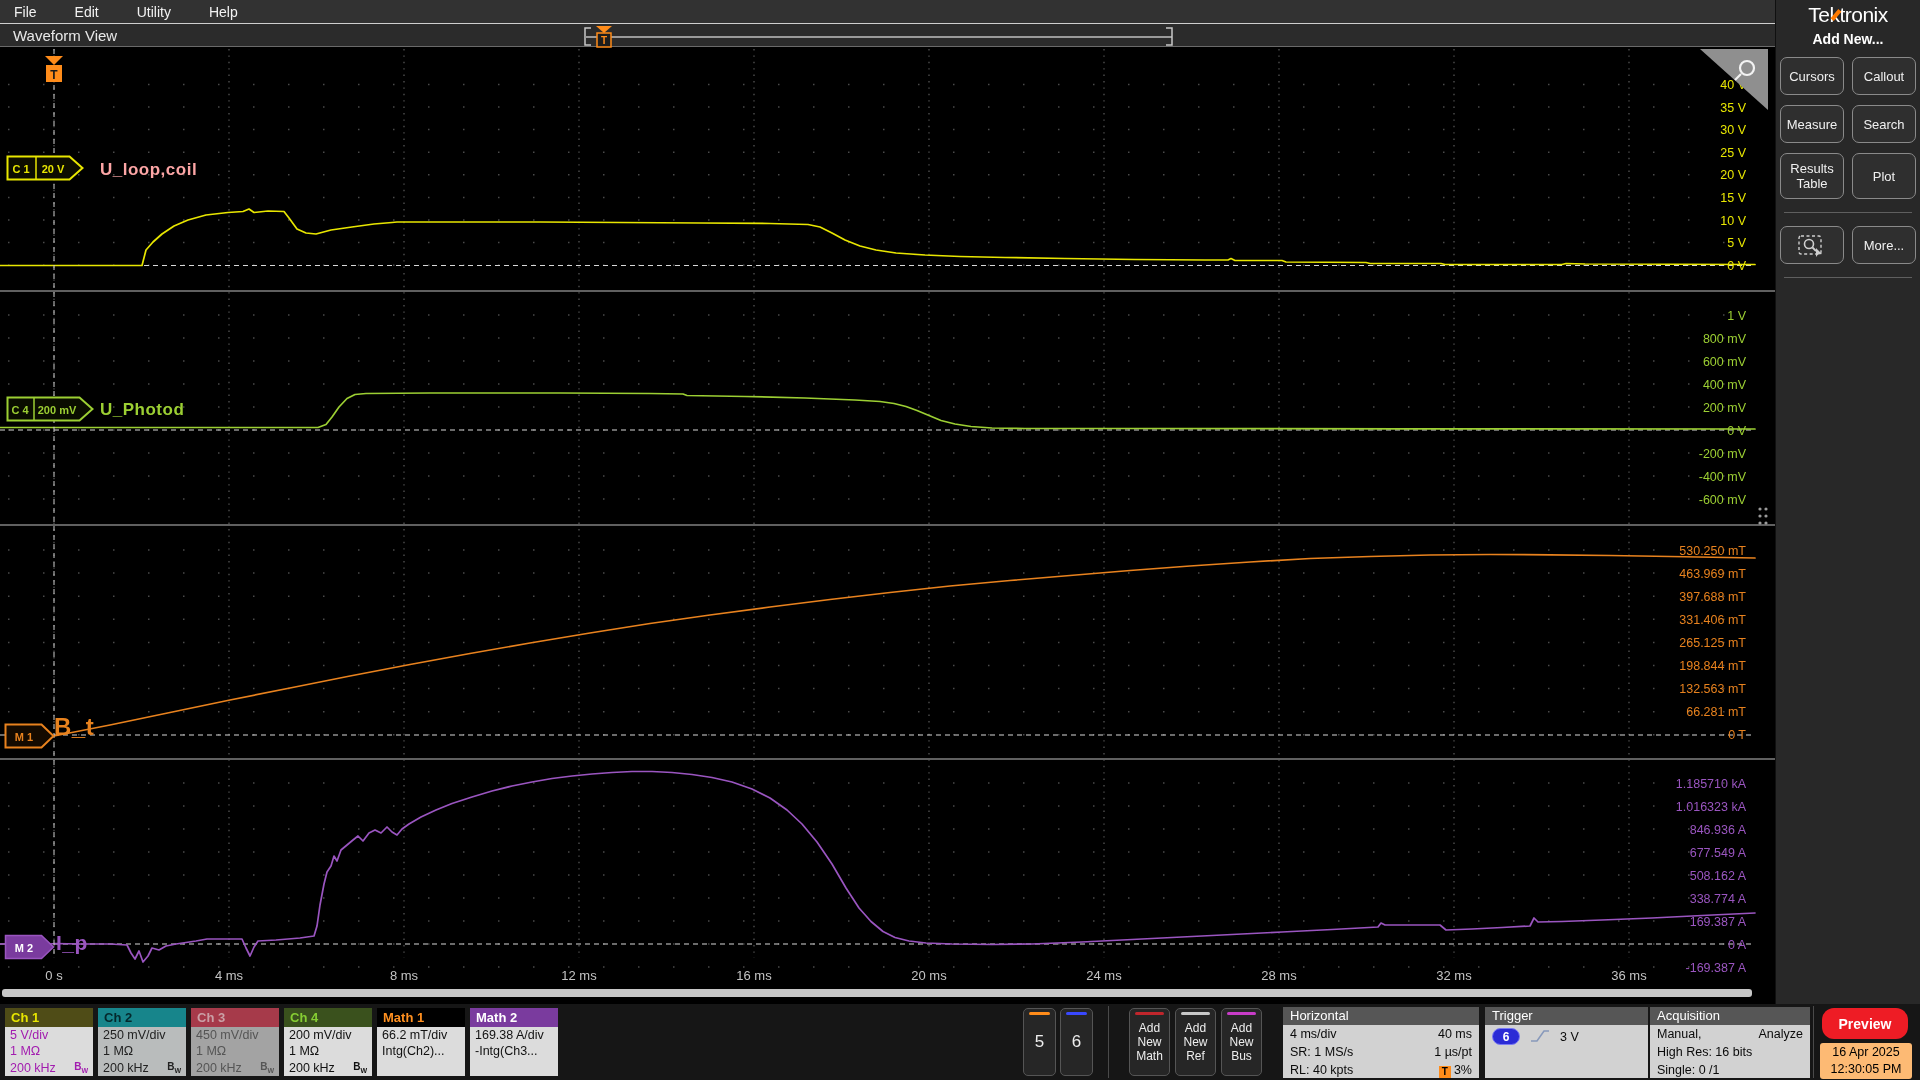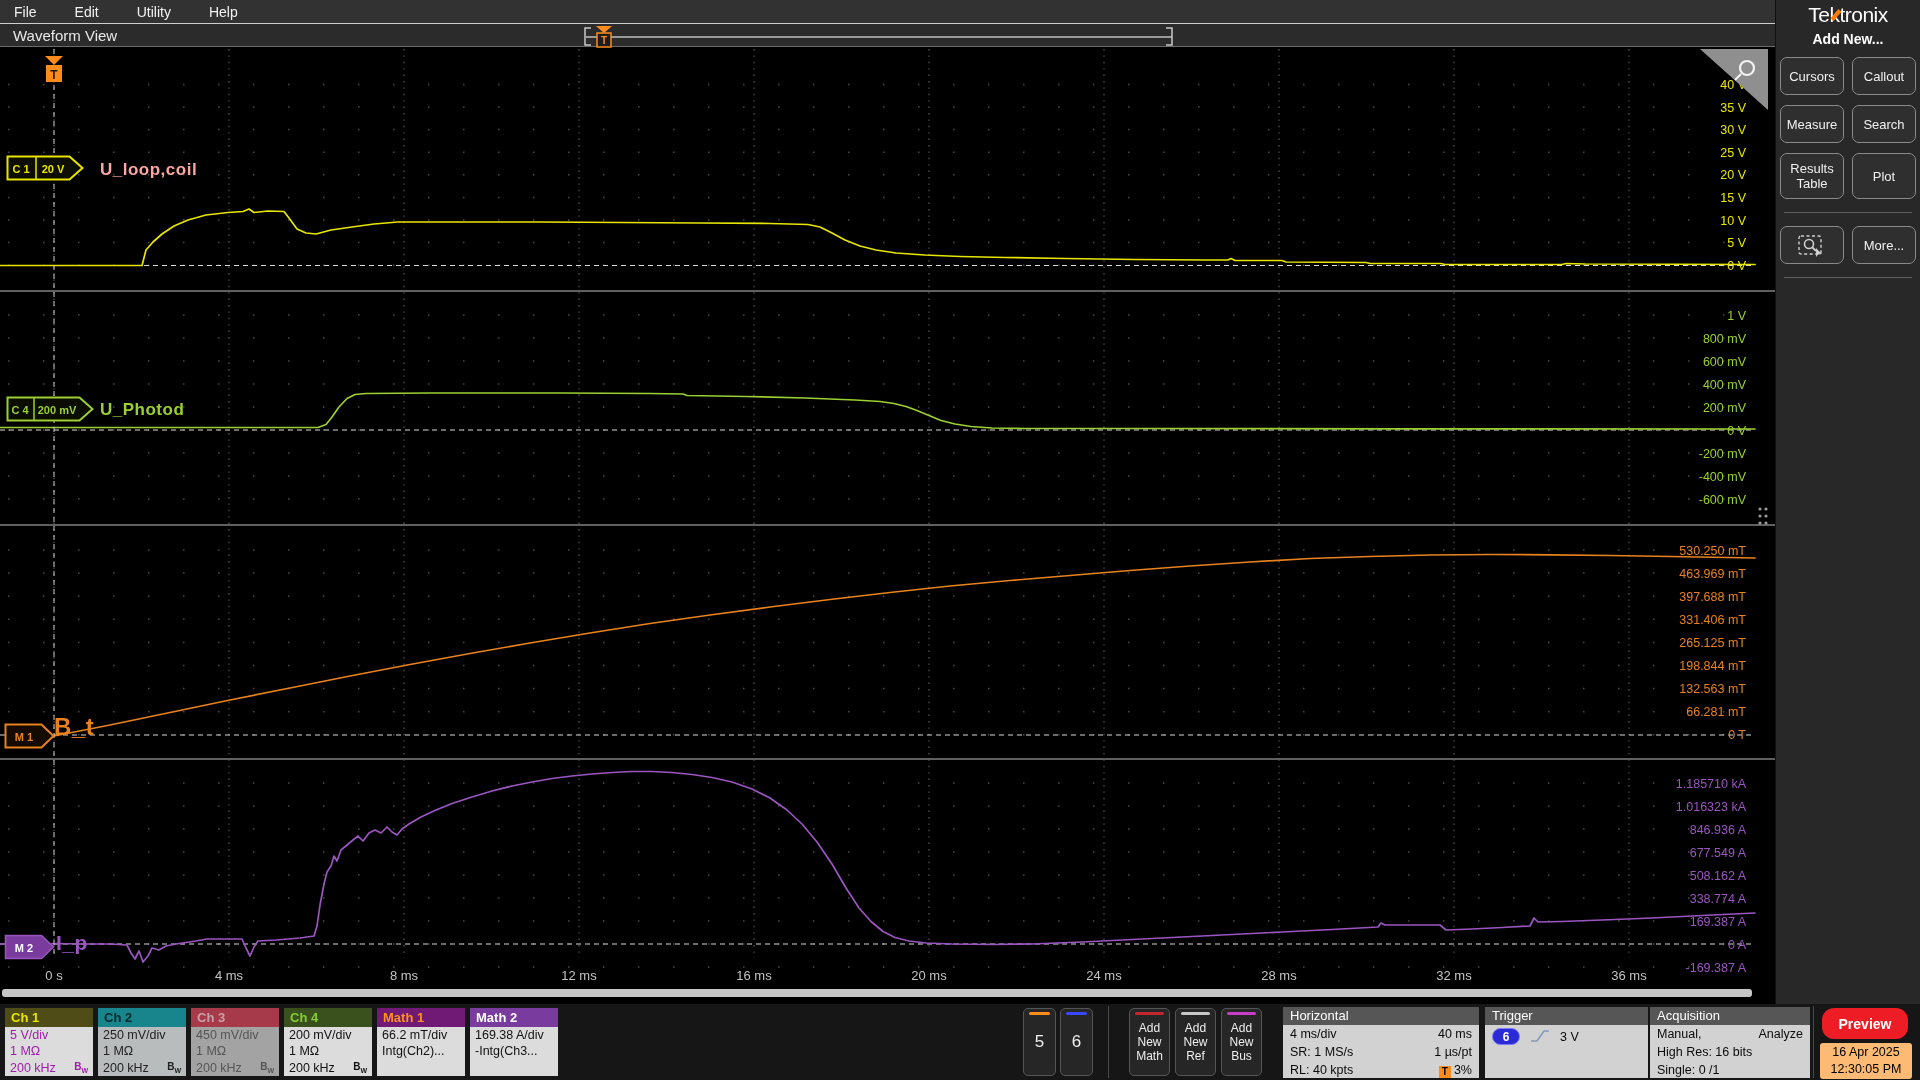--- a/index.html
+++ b/index.html
@@ -299,21 +299,21 @@
       <div>200 mV/div</div>
       <div>1 MΩ</div>
       <div class="bwrow">
           <span>200 kHz</span>
           <span class="bw"><span>B</span><sub>W</sub></span>
         </div>
     </div>
   </div>
 
   <div class="chbadge" style="left:377px">
-    <div class="chhead" style="background: #701a75; color: rgb(255, 144, 32);">Math 1</div>
+    <div class="chhead" style="background: #000000; color: rgb(255, 144, 32);">Math 1</div>
     <div class="chbody" style="background: rgb(220, 220, 220); color: rgb(17, 17, 17);">
       <div>66.2 mT/div</div>
       <div>Intg(Ch2)...</div>
     </div>
   </div>
 
   <div class="chbadge" style="left:470px">
     <div class="chhead" style="background: rgb(122, 59, 158); color: rgb(255, 255, 255);">Math 2</div>
     <div class="chbody" style="background: rgb(220, 220, 220); color: rgb(17, 17, 17);">
       <div>169.38 A/div</div>

